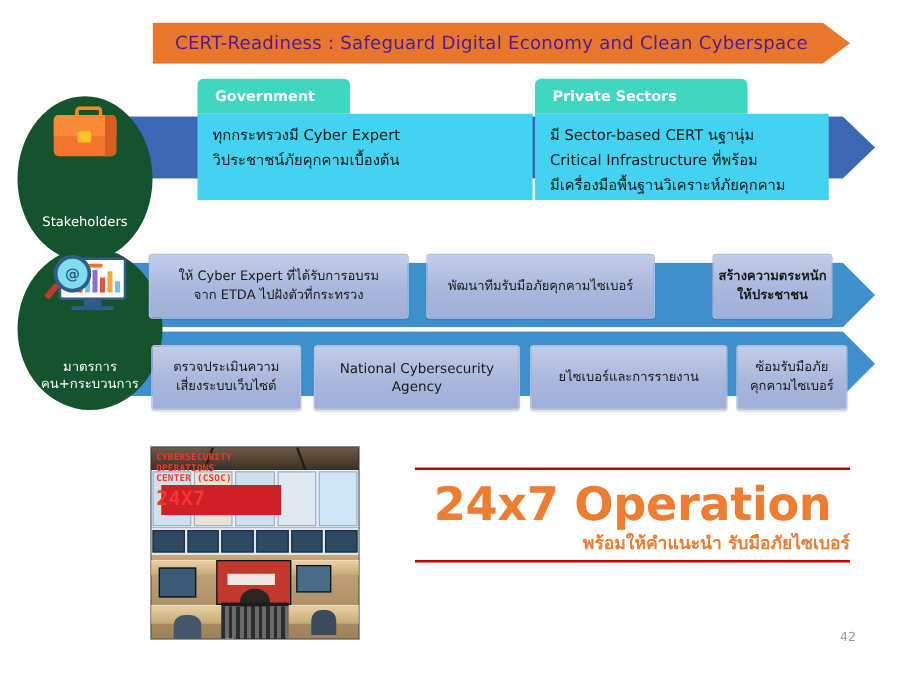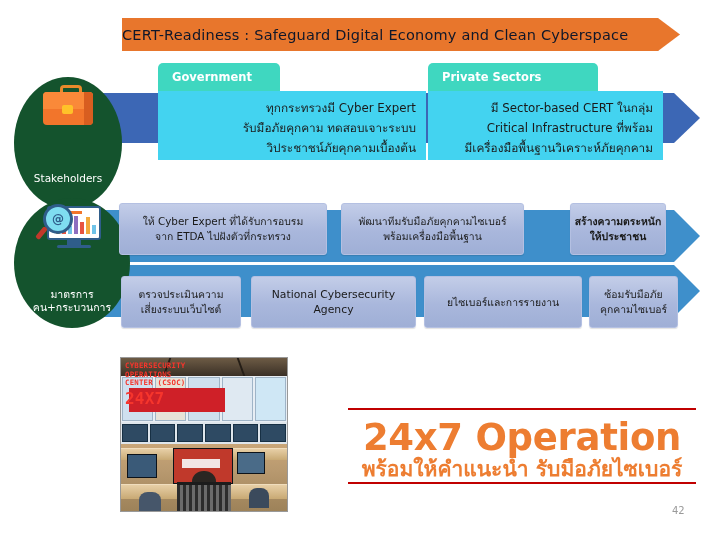--- a/index.html
+++ b/index.html
@@ -19,23 +19,24 @@
     position: absolute;
     left: 122px; top: 18px;
     width: 558px; height: 33px;
     background: #E8762C;
     -webkit-clip-path: polygon(0 0, calc(100% - 22px) 0, 100% 50%, calc(100% - 22px) 100%, 0 100%);
     clip-path: polygon(0 0, calc(100% - 22px) 0, 100% 50%, calc(100% - 22px) 100%, 0 100%);
     display: flex; align-items: center;
     box-shadow: 0 1px 2px rgba(0,0,0,.25);
   }
   .title-banner .txt {
-    color: #0f172a;
+    color: #4c1d95;
     font-size: 14.5px;
     letter-spacing: .2px;
+    padding-left: 18px;
     white-space: nowrap;
   }
 
   
   .circle {
     position: absolute;
     border-radius: 50%;
     background: #14532d;
     display: flex; flex-direction: column;
     align-items: center; justify-content: flex-end;
@@ -71,21 +72,20 @@
     left: 100px; top: 265px;
     width: 600px; height: 52px;
     background: #3E8FCB;
     -webkit-clip-path: polygon(0 0, calc(100% - 26px) 0, 100% 50%, calc(100% - 26px) 100%, 0 100%);
     clip-path: polygon(0 0, calc(100% - 26px) 0, 100% 50%, calc(100% - 26px) 100%, 0 100%);
   }
 
   
   .sector {
     position: absolute;
-    text-align: right;
   }
   .sector .hdr {
     position: absolute;
     top: 0; left: 0;
     height: 28px;
     background: #3FD7C0;
     border-radius: 5px 5px 0 0;
     display: flex; align-items: center;
     padding-left: 14px;
     box-sizing: border-box;
@@ -210,42 +210,41 @@
   .ph-mon.front{ left:66px; top:66px; width:40px; height:24px; background:#11161d;}
   .ph-chair{
     position:absolute; left:56px; bottom:0; width:54px; height:26px;
     background: repeating-linear-gradient(90deg,#2c2c2c 0 3px,#6b6b6b 3px 6px);
     border-top:3px solid #1c1c1c;
   }
 
   
   .op-wrap {
     position: absolute;
-    left: 348px; top: 374px;
+    left: 332px; top: 374px;
     width: 348px;
-    margin-top: 34px;
   }
   .op-rule { height: 2px; background: #C00000; }
   .op-rule.bottom { margin-top: 2px; }
   .op-h1 {
     color: #ED7D31;
     font-size: 37px;
     font-weight: bold;
     line-height: 44px;
     letter-spacing: -.3px;
     text-align: center;
     margin-top: 6px;
     white-space: nowrap;
   }
   .op-h2 {
     color: #ED7D31;
-    font-size: 21px;
+    font-size: 14px;
     font-weight: bold;
     line-height: 22px;
-    text-align: center;
+    text-align: right;
     white-space: nowrap;
     margin-top: -2px;
   }
 
   .pagenum {
     position: absolute;
     left: 672px; top: 505px;
     color: #9A9A9A;
     font-size: 10px;
   }
@@ -325,29 +324,28 @@
       <span class="shade"></span>
         <span class="lock"></span>
     </span>
     <span class="lbl">Stakeholders</span>
   </div>
 
   <div class="sector" style="left:158px; top:63px; width:122px; height:97px;">
     <div class="hdr" style="width:122px;">Government</div>
     <div class="body" style="width:268px; height:69px;">
       <div class="line">ทุกกระทรวงมี Cyber Expert</div>
-      <div class="line">รับมือภัยคุกคาม ทดสอบเจาะระบบ</div>
       <div class="line">วิประชาชน์ภัยคุกคามเบื้องต้น</div>
     </div>
   </div>
 
   <div class="sector" style="left:428px; top:63px; width:170px; height:97px;padding-left:48px;">
     <div class="hdr" style="width:170px;">Private Sectors</div>
     <div class="body" style="width:235px; height:69px;">
-      <div class="line">มี Sector-based CERT ในกลุ่ม</div>
+      <div class="line">มี Sector-based CERT นฐานุ่ม</div>
       <div class="line">Critical Infrastructure ที่พร้อม</div>
       <div class="line">มีเครื่องมือพื้นฐานวิเคราะห์ภัยคุกคาม</div>
     </div>
   </div>
 
   <div class="band2"></div>
   <div class="band3"></div>
 
   <div class="circle" style="left:14px; top:198px; width:116px; height:116px; padding-bottom:14px;">
     <span class="mon-ic">
@@ -372,21 +370,20 @@
 
   <div class="mbox" style="left:119px; top:203px; width:208px; height:52px;">
     <div class="t">
       <div>ให้ Cyber Expert ที่ได้รับการอบรม</div>
       <div>จาก ETDA ไปฝังตัวที่กระทรวง</div>
     </div>
   </div>
   <div class="mbox" style="left:341px; top:203px; width:183px; height:52px;">
     <div class="t">
       <div>พัฒนาทีมรับมือภัยคุกคามไซเบอร์</div>
-      <div>พร้อมเครื่องมือพื้นฐาน</div>
     </div>
   </div>
   <div class="mbox" style="left:570px; top:203px; width:96px; height:52px;font-weight:bold;">
     <div class="t">
       <div>สร้างความตระหนัก</div>
       <div>ให้ประชาชน</div>
     </div>
   </div>
 
   <div class="mbox" style="left:121px; top:276px; width:120px; height:52px;">

